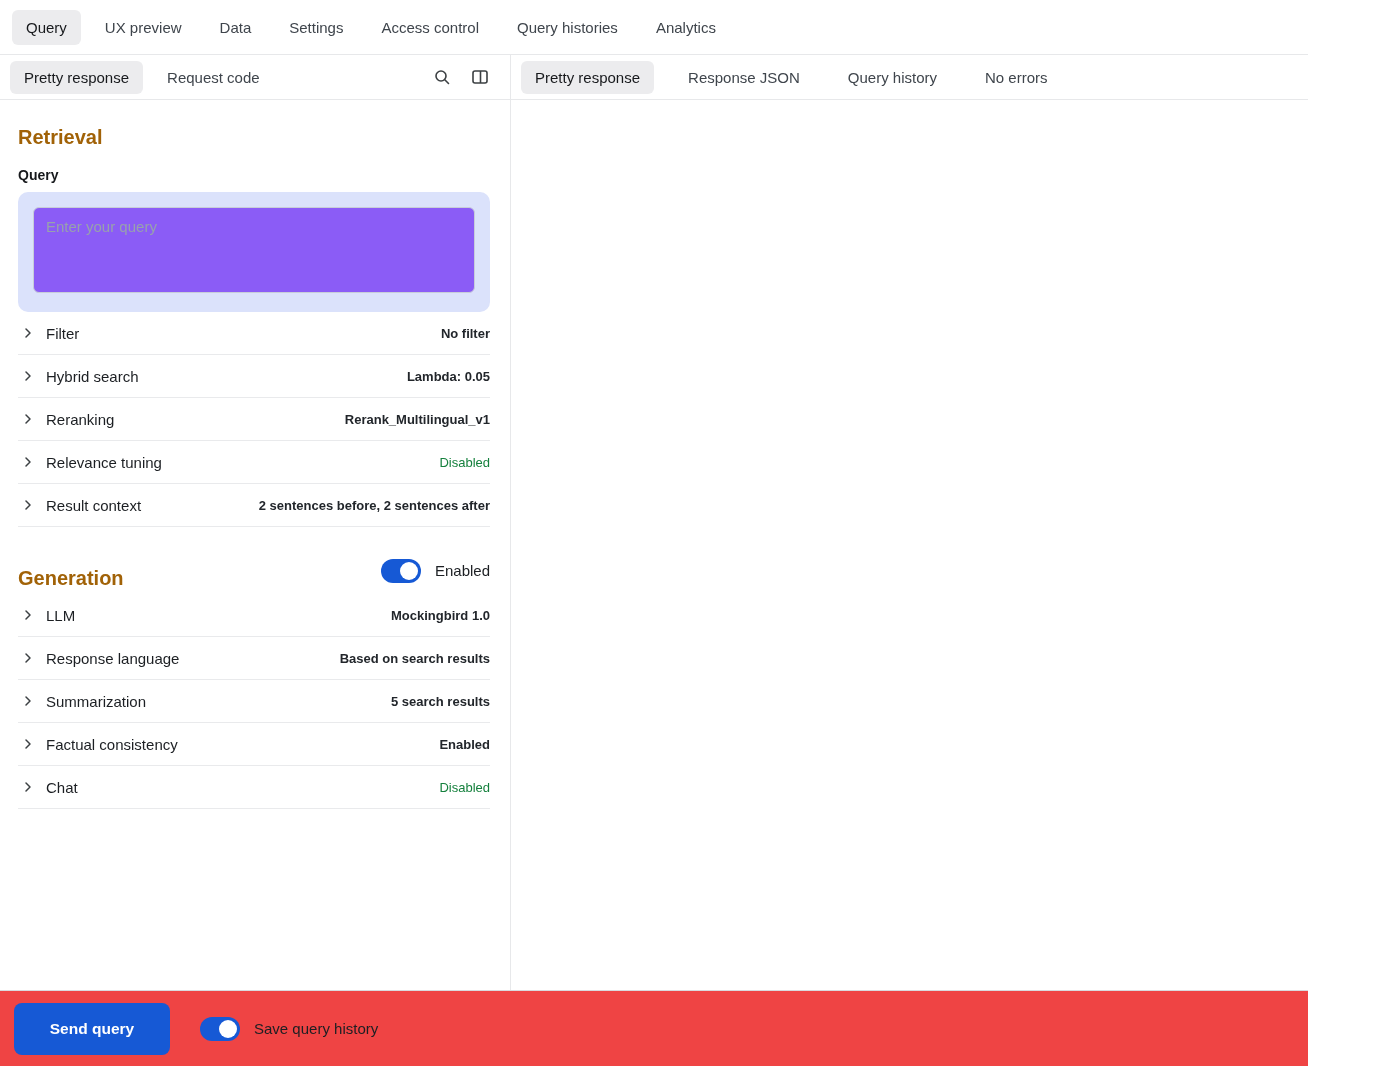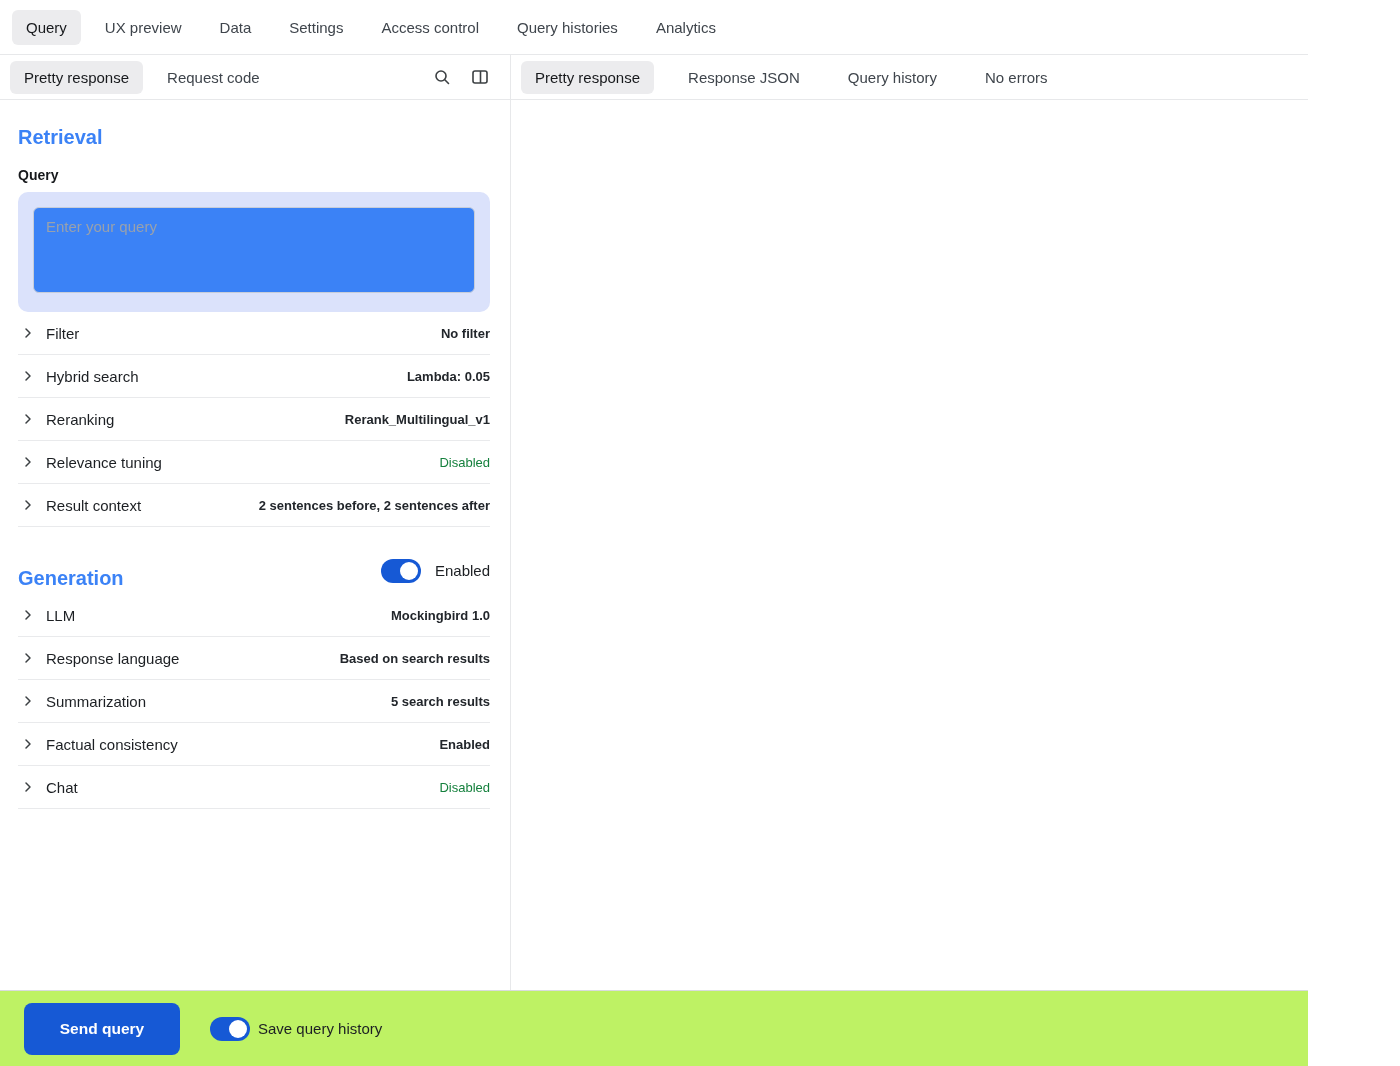--- a/index.html
+++ b/index.html
@@ -36,33 +36,33 @@
   .sub-tab { font-size: 15px; color: #3f454c; padding: 8px 14px; border-radius: 6px; cursor: pointer; white-space: nowrap; }
   .sub-tab.active { background: var(--tab_active); color: #17191c; font-weight: 500; }
   .sub-left .spacer { flex: 1; }
   .icon-btn { width: 28px; height: 28px; display: flex; align-items: center; justify-content: center; cursor: pointer; }
 
   
   .main { flex: 1; display: flex; min-height: 0; }
   .left-panel { width: 511px; flex: 0 0 511px; border-right: 1px solid #e7e8ea; padding: 0 20px 0 18px; overflow: hidden; }
   .right-panel { flex: 1; background: #fff; }
 
-  .section-title { font-size: 20px; font-weight: 700; color: #3b82f6; margin-top: 26px; }
+  .section-title { font-size: 20px; font-weight: 700; color: #a16207; margin-top: 26px; }
   .query-label { font-size: 14px; font-weight: 700; color: #16181b; margin-top: 18px; }
 
   .query-wrap {
     margin-top: 9px;
     background: var(--highlight);
     border-radius: 10px;
     padding: 15px;
   }
   .query-input {
     width: 100%; height: 86px;
     border: 1px solid #c7cdd9; border-radius: 6px;
-    background: #3b82f6; resize: none;
+    background: #8b5cf6; resize: none;
     font-family: "Liberation Sans", "DejaVu Sans", sans-serif;
     font-size: 15px; color: #1c1f23; padding: 10px 12px;
     outline: none;
   }
   .query-input::placeholder { color: #98a1ad; }
 
   .row {
     display: flex; align-items: center;
     height: 43px;
     border-bottom: 1px solid #e9eaec;
@@ -84,31 +84,31 @@
   .toggle::after {
     content: ""; position: absolute; top: 3px; right: 3px;
     width: 18px; height: 18px; border-radius: 50%; background: #fff;
   }
 
   
   .footer {
     flex: 0 0 76px; height: 76px;
     border-top: 1px solid #d9dbde;
     display: flex; align-items: center;
-    padding-left: 24px; gap: 30px;
-    background: #bef264;
+    padding-left: 14px; gap: 30px;
+    background: #ef4444;
   }
   .send-btn {
     background: var(--accent); color: #fff;
     font-family: "Liberation Sans", "DejaVu Sans", sans-serif;
     font-size: 15.5px; font-weight: 700;
     border: none; border-radius: 8px;
     width: 156px; height: 52px; cursor: pointer;
   }
-  .save-group { display: flex; align-items: center; gap: 8px; }
+  .save-group { display: flex; align-items: center; gap: 14px; }
   .save-label { font-size: 15px; color: #1c1f23; }
 </style>
 </head>
 <body>
 
 <div class="page">
 
   <nav class="top-nav">
     <div class="top-tab active">Query</div>
     <div class="top-tab">UX preview</div>

